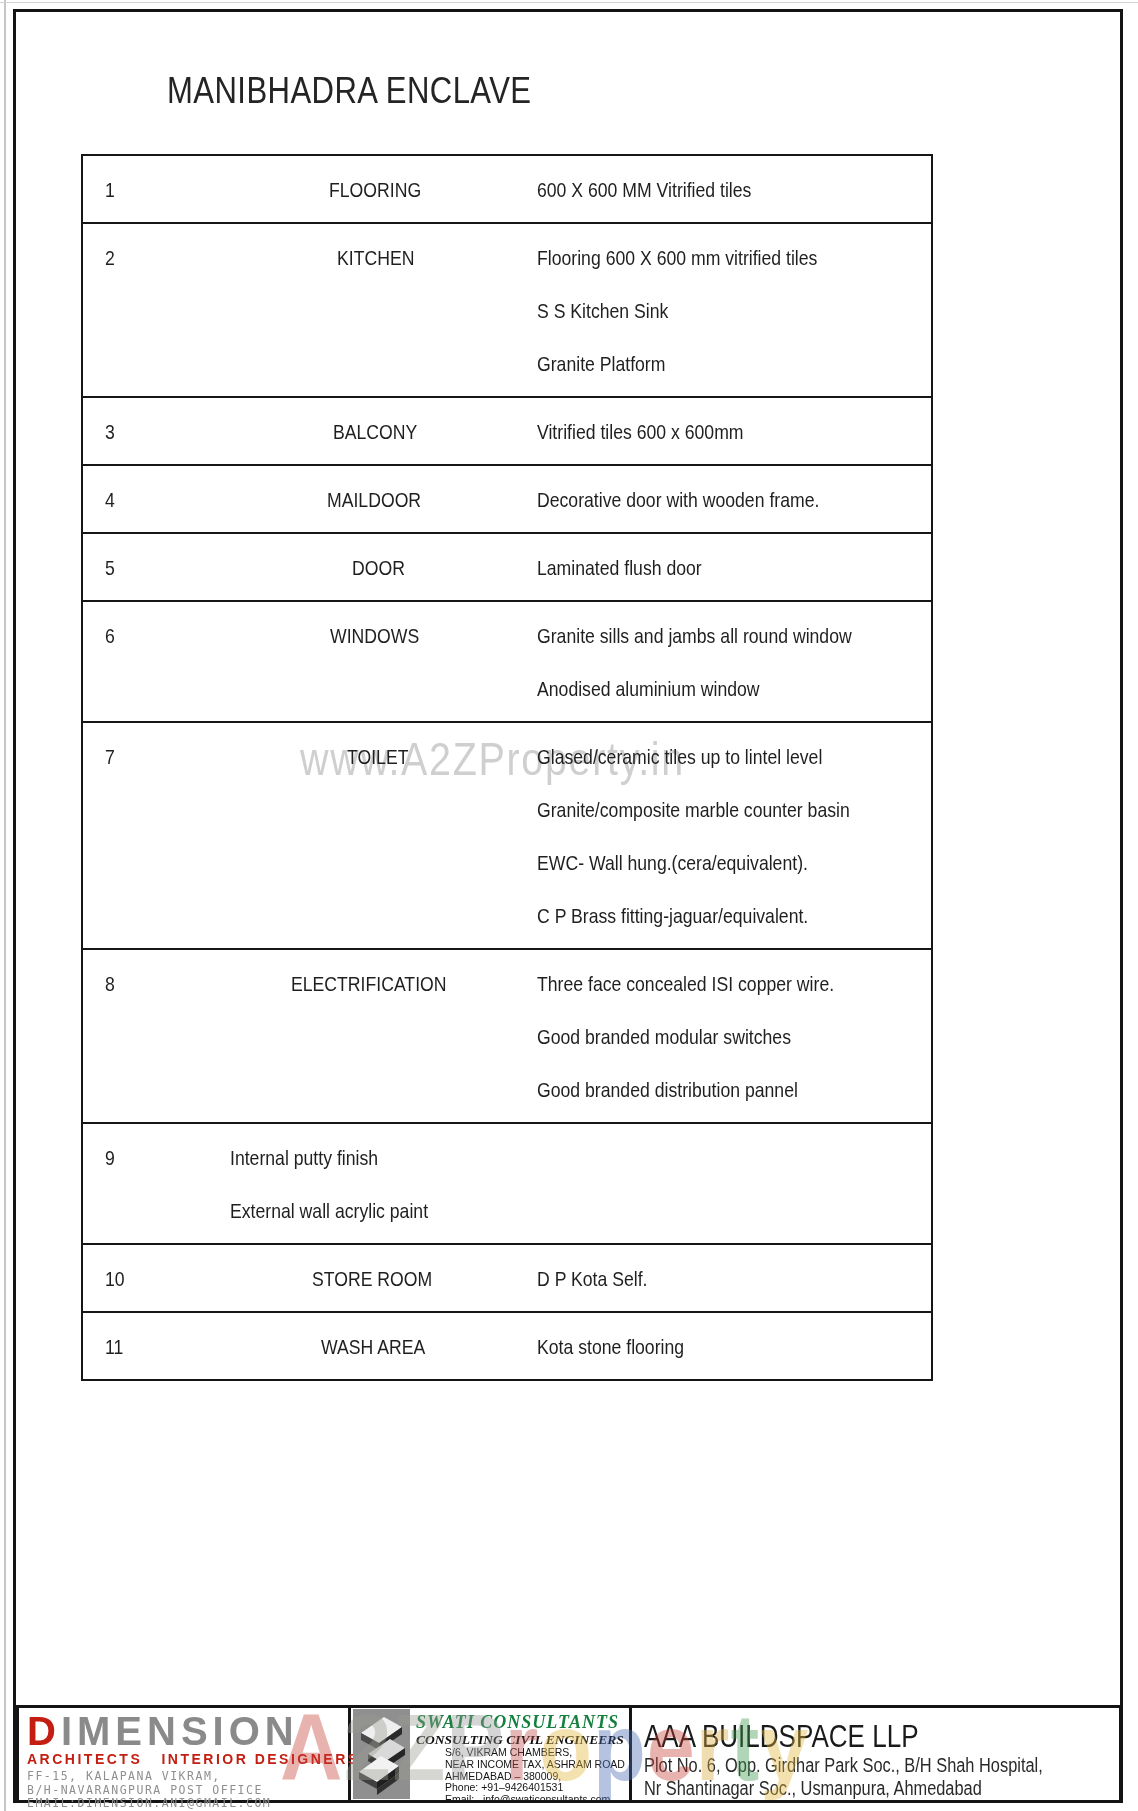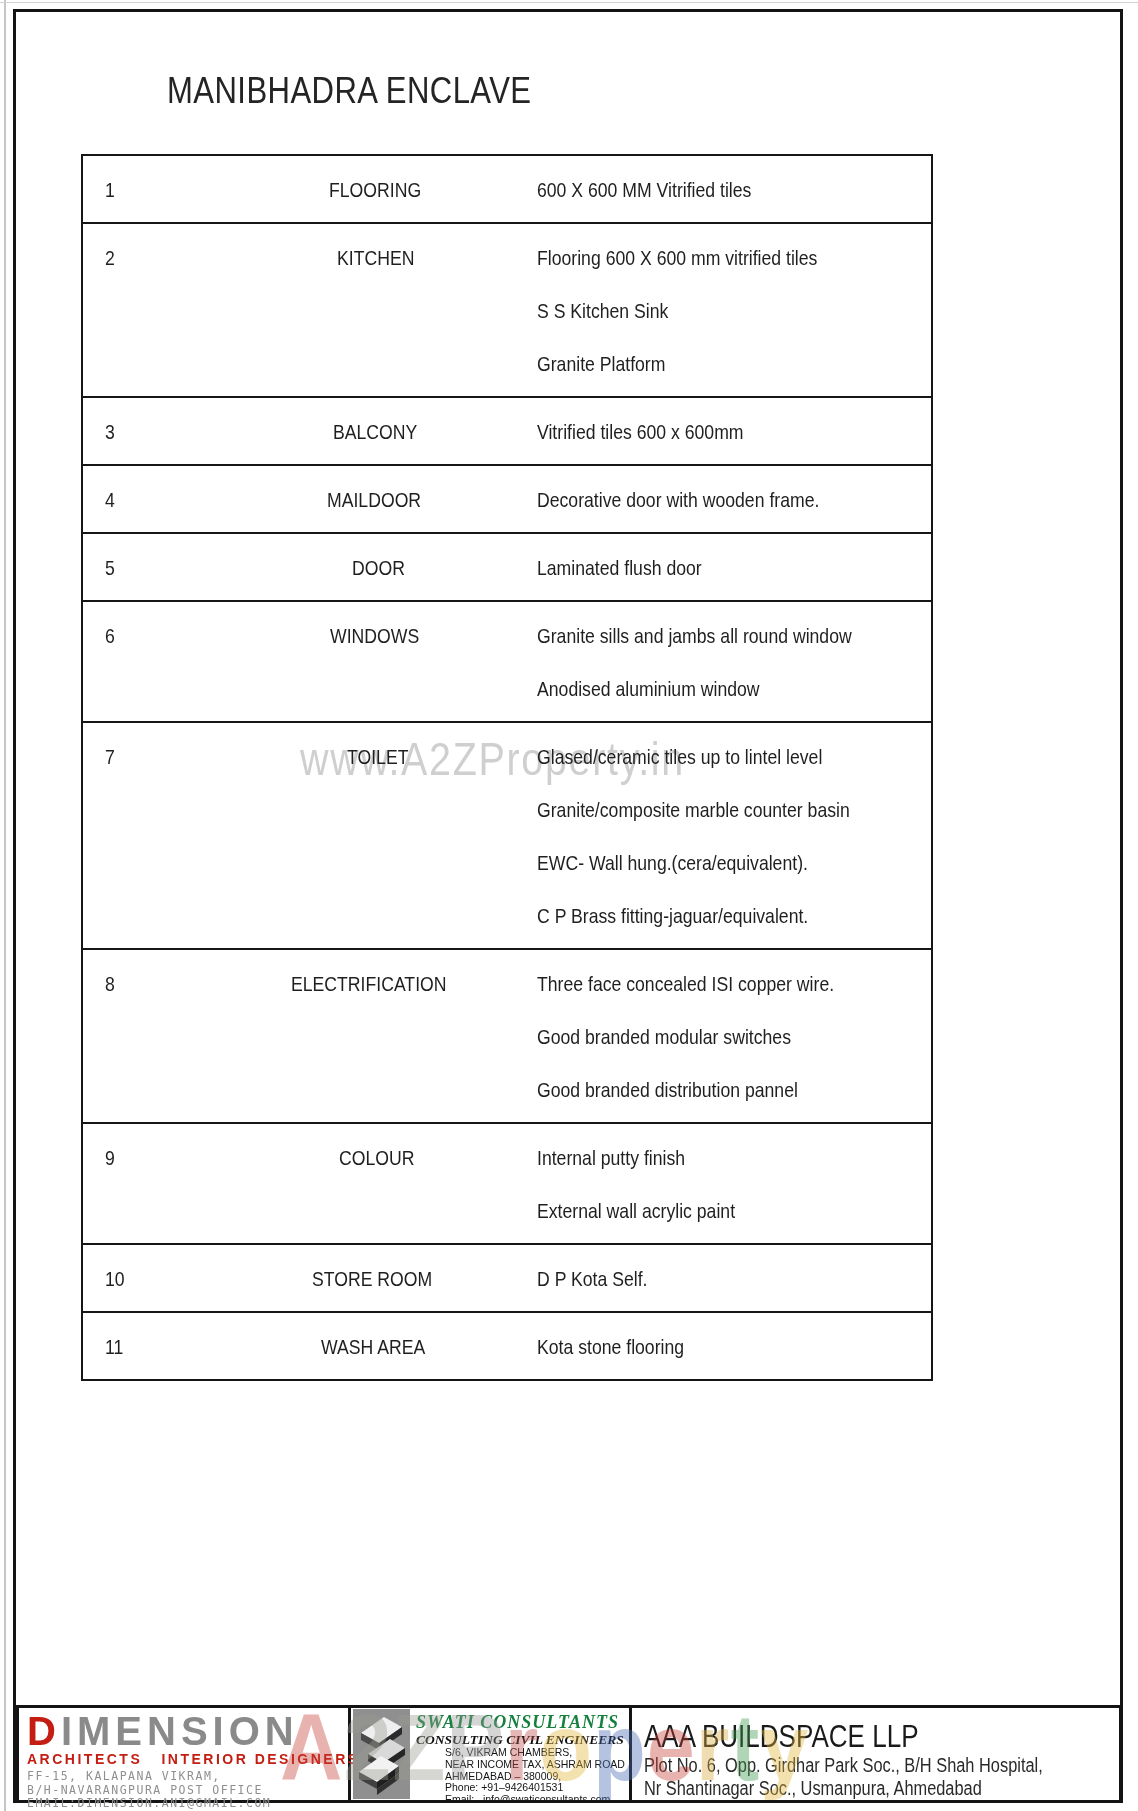--- a/index.html
+++ b/index.html
@@ -173,23 +173,20 @@
       <div class="sdesc">
           <div class="line"><span class="cx">Three face concealed ISI copper wire.</span></div>
           <div class="line"><span class="cx">Good branded modular switches</span></div>
           <div class="line"><span class="cx">Good branded distribution pannel</span></div>
         </div>
     </div>
 
     <div class="srow">
       <div class="snum">
         <span class="cx">9</span>
-      </div>
-      <div class="scat">
-        <span class="cx">COLOUR</span>
       </div>
       <div class="sdesc">
           <div class="line"><span class="cx">Internal putty finish</span></div>
           <div class="line"><span class="cx">External wall acrylic paint</span></div>
         </div>
     </div>
 
     <div class="srow">
       <div class="snum">
         <span class="cx">10</span>

